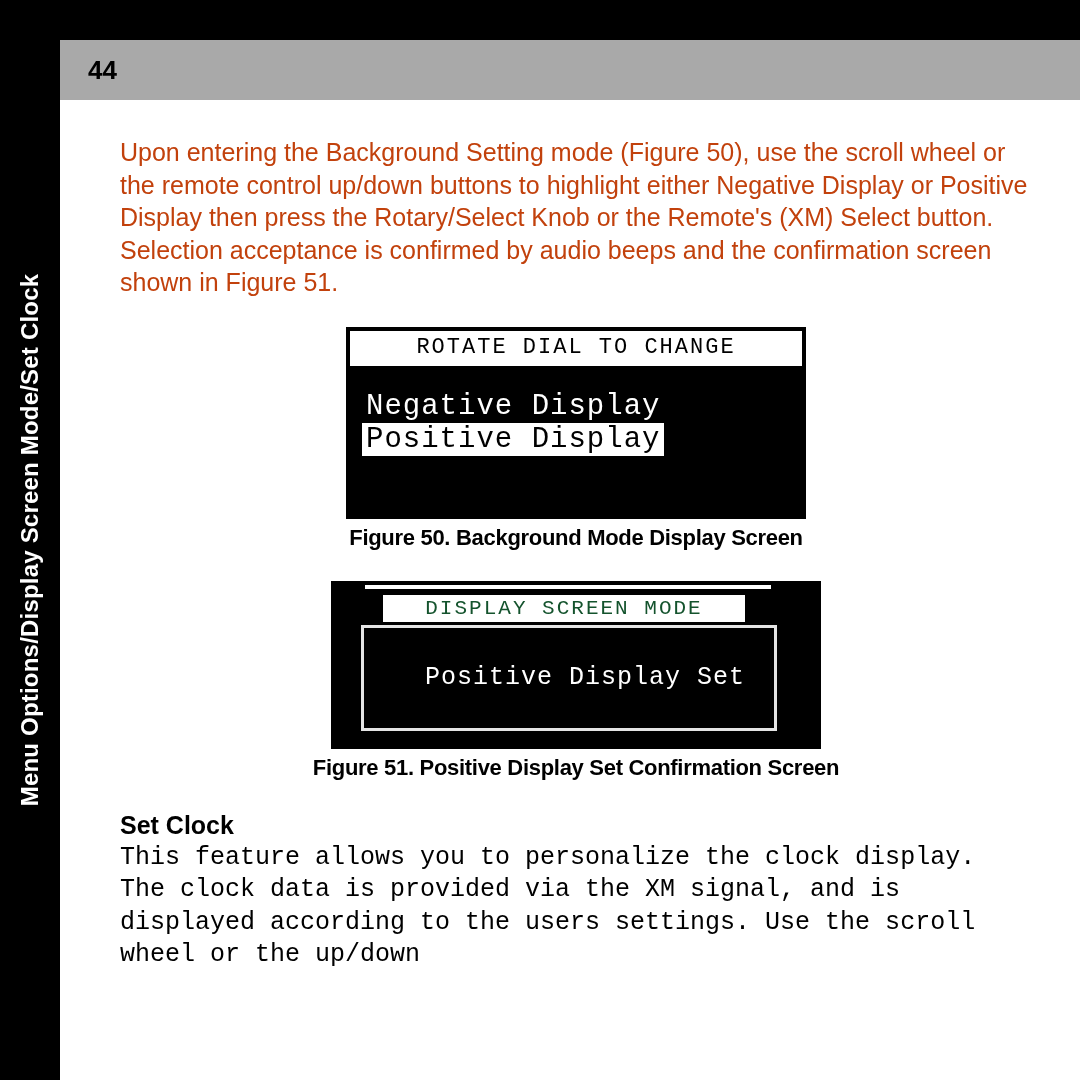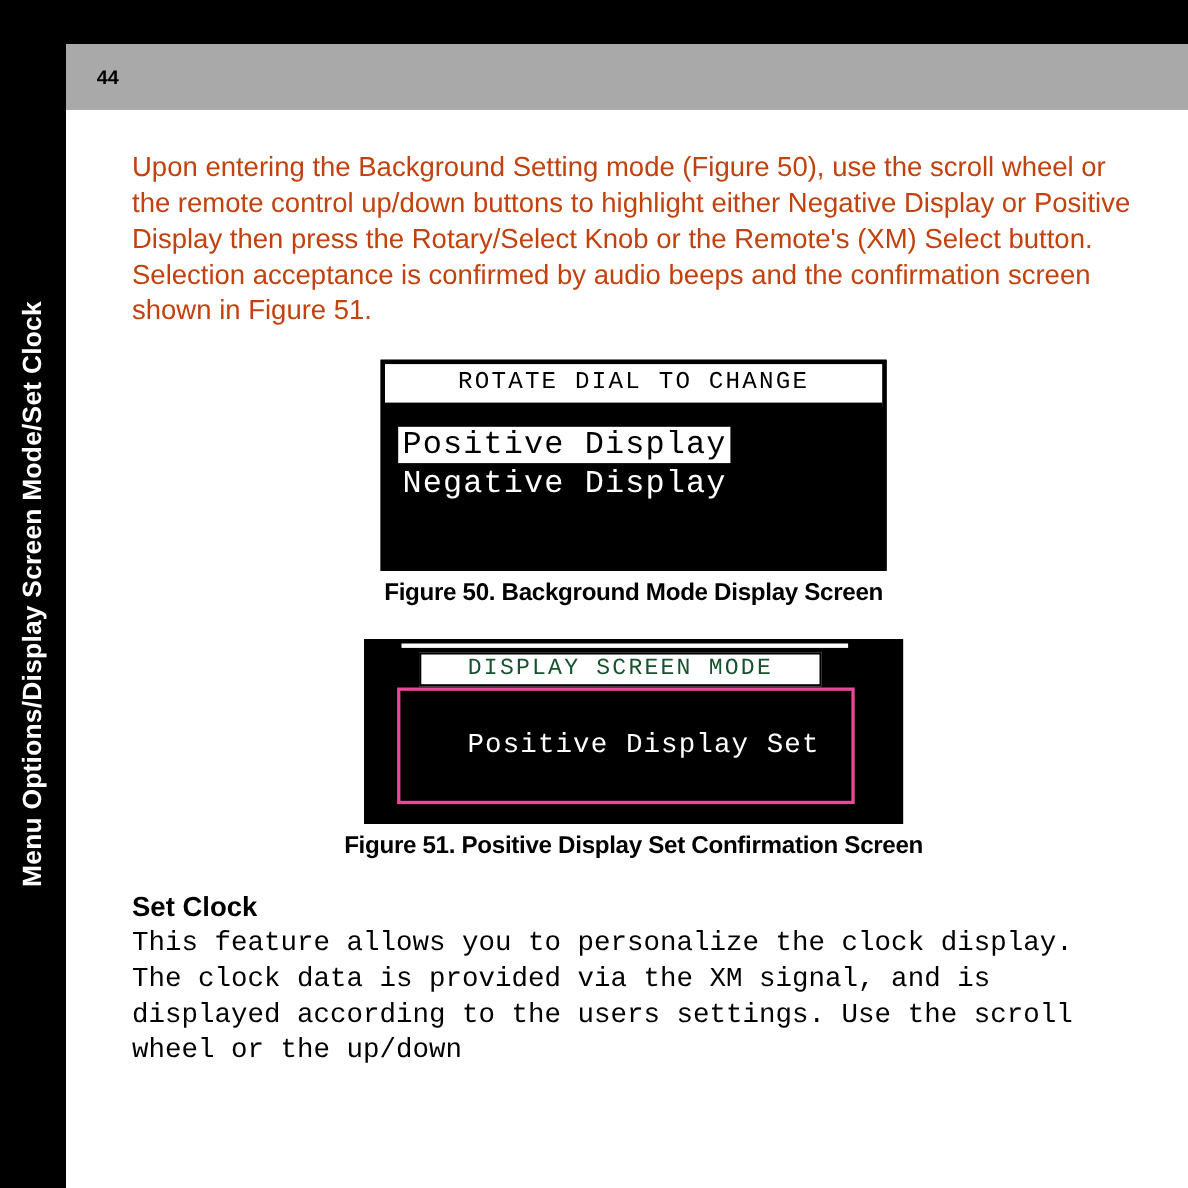--- a/index.html
+++ b/index.html
@@ -37,21 +37,21 @@
     width: 1020px;
     height: 60px;
     background: #A9A9A9;
     display: flex;
     align-items: center;
     padding-left: 28px;
   }
   .page-number {
     color: #000;
     font-weight: bold;
-    font-size: 18px;
+    font-size: 26px;
   }
   .content {
     position: absolute;
     left: 60px;
     top: 100px;
     width: 1020px;
     height: 980px;
     background: #fff;
     padding: 36px 48px 40px 60px;
   }
@@ -134,21 +134,21 @@
     letter-spacing: 2px;
     padding: 2px 0;
     color: #14532d;
   }
   .ds2-inner {
     position: absolute;
     top: 40px;
     left: 26px;
     right: 40px;
     bottom: 14px;
-    border: 3px solid #ec4899;
+    border: 3px solid #e5e5e5;
     display: flex;
     align-items: center;
     justify-content: center;
     padding-left: 32px;
   }
   .ds2-text {
     color: #fff;
     font-family: "Courier New", Courier, monospace;
     font-size: 25px;
     letter-spacing: 1px;
@@ -178,22 +178,22 @@
 </div>
 
 <div class="content">
 
   <p class="body-text">Upon entering the Background Setting mode (Figure 50), use the scroll wheel or the remote control up/down buttons to highlight either Negative Display or Positive Display then press the Rotary/Select Knob or the Remote's (XM) Select button. Selection acceptance is confirmed by audio beeps and the confirmation screen shown in Figure 51.</p>
 
   <div class="figure-wrap">
     <div class="device-screen ds1">
       <div class="ds1-header">ROTATE DIAL TO CHANGE</div>
       <div class="ds1-body">
+        <div><span class="ds1-option ds1-unselected">Negative Display</span></div>
         <div><span class="ds1-option ds1-selected">Positive Display</span></div>
-        <div><span class="ds1-option ds1-unselected">Negative Display</span></div>
       </div>
     </div>
     <div class="figure-caption">Figure 50. Background Mode Display Screen</div>
   </div>
 
   <div class="figure-wrap">
     <div class="device-screen ds2">
       <div class="ds2-top-slit"></div>
       <div class="ds2-header-box">DISPLAY SCREEN MODE</div>
       <div class="ds2-inner">

